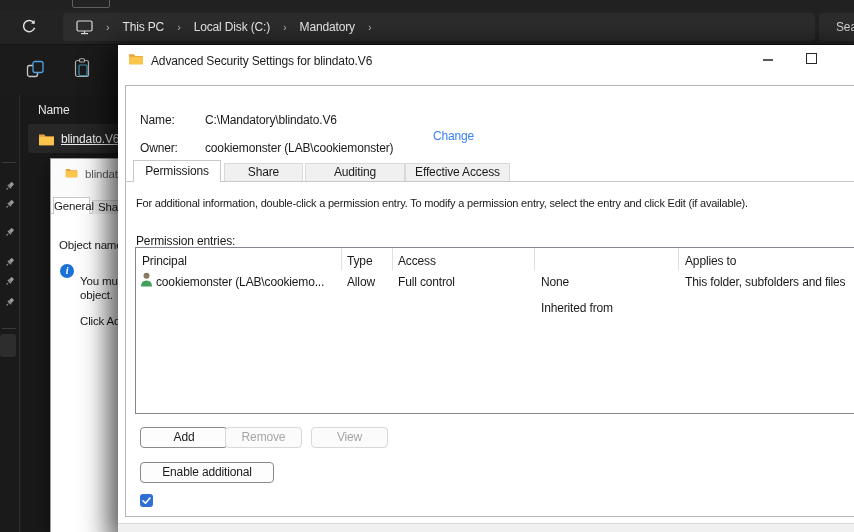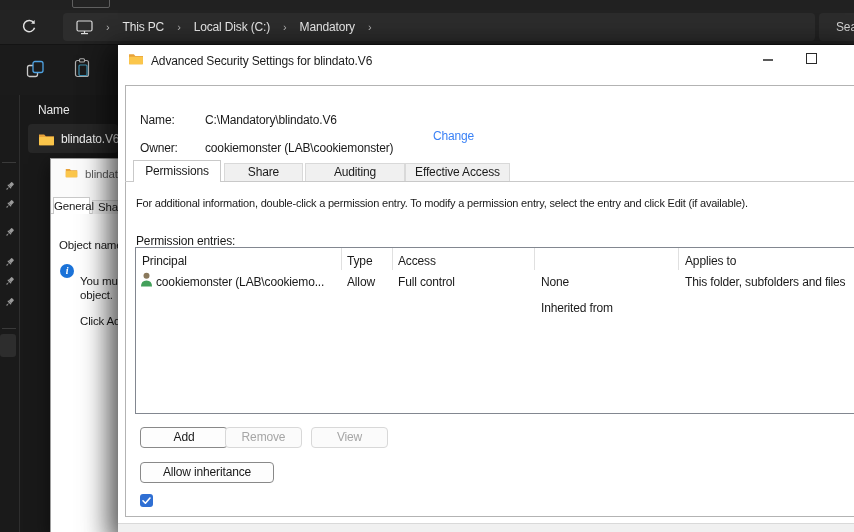--- a/index.html
+++ b/index.html
@@ -13,21 +13,21 @@
   .tab-remnant { left:72px; top:-4px; width:38px; height:12px; background:#232323; border:1px solid #5f5f5f; border-radius:2px; }
   .navbar { left:0; top:10px; width:854px; height:35px; background:#232323; border-bottom:1px solid #141414; }
   .addr-pill { left:63px; top:3px; width:752px; height:28px; background:#2d2d2d; border-radius:4px; display:flex; align-items:center; padding-left:13px; gap:13px; color:#ececec; }
   .search-pill { left:819px; top:3px; width:60px; height:28px; background:#2d2d2d; border-radius:4px; color:#d6d6d6; line-height:28px; padding-left:17px; }
   .crumb-chev { color:#b9b9b9; font-size:11px; }
   .toolbar { left:0; top:45px; width:854px; height:50px; background:#1b1b1b; }
   .rail { left:0; top:95px; width:20px; height:437px; background:#1a1a1a; border-right:1px solid #2e2e2e; }
   .rail-divider { left:2px; width:14px; height:0; border-top:1px solid #3a3a3a; }
   .rail-selected { left:0; width:16px; height:23px; background:#2d2d2d; border-radius:3px; }
   .list-header { left:38px; top:103px; color:#e8e8e8;text-align:center; }
-  .file-row { left:28px; top:124px; width:90px; height:29px; background:#272727; border-radius:4px; display:flex; align-items:center; padding-left:10px; gap:6px; color:#f0f0f0; }
+  .file-row { left:28px; top:124px; width:90px; height:29px; background:#272727; border-radius:4px; display:flex; align-items:center; padding-left:10px; gap:6px; color:#f0f0f0;text-decoration:underline; }
 
   
   .props { left:50px; top:158px; width:80px; height:374px; background:#fbfbfb; border:1px solid #9e9e9e; box-shadow:0 6px 18px rgba(0,0,0,.55); color:#1a1a1a; font-size:11.5px; }
   .props-title { left:34px; top:9px; color:#5c5c5c; white-space:nowrap; }
   .props-tabline { left:0px; top:54px; width:80px; height:0; border-top:1px solid #c8c8c8; }
   .props-tab-active { left:2px; top:38px; width:37px; height:17px; background:#fff; border:1px solid #c8c8c8; border-bottom:none; z-index:2; text-align:center; line-height:16px; }
   .props-tab { left:41px; top:41px; width:45px; height:14px; background:#f0f0f0; border:1px solid #d6d6d6; border-bottom:none; text-align:left; padding-left:5px; line-height:13px; }
   .props-page { left:0; top:55px; width:80px; height:319px; background:#fff; }
   .info-circle { width:14px; height:14px; border-radius:50%; background:#1a72d8; color:#fff; text-align:center; font:italic bold 10px/14px "Liberation Serif","DejaVu Serif",serif; }
 
@@ -234,21 +234,21 @@
         <span class="tcell" style="left:211px; top:27px;">Allow</span>
         <span class="tcell" style="left:262px; top:27px;">Full control</span>
         <span class="tcell" style="left:405px; top:27px;">None</span>
         <span class="tcell" style="left:549px; top:27px;">This folder, subfolders and files</span>
       </div>
     </div>
 
     <div class="btn" style="left:22px; top:382px; width:88px;">Add</div>
     <div class="btn disabled" style="left:107px; top:382px; width:77px;">Remove</div>
     <div class="btn disabled" style="left:193px; top:382px; width:77px;">View</div>
-    <div class="btn" style="left:22px; top:417px; width:134px;">Allow inheritance</div>
+    <div class="btn" style="left:22px; top:417px; width:134px;">Enable additional</div>
 
     <div class="abs checkbox">
       <svg width="13" height="13" viewBox="0 0 13 13">
           <polyline points="3,6.8 5.4,9.2 10,4" fill="none" stroke="#ffffff" stroke-width="1.6" stroke-linecap="round" stroke-linejoin="round"></polyline>
         </svg>
     </div>
 
     <div class="abs footer"></div>
   </div>
 

